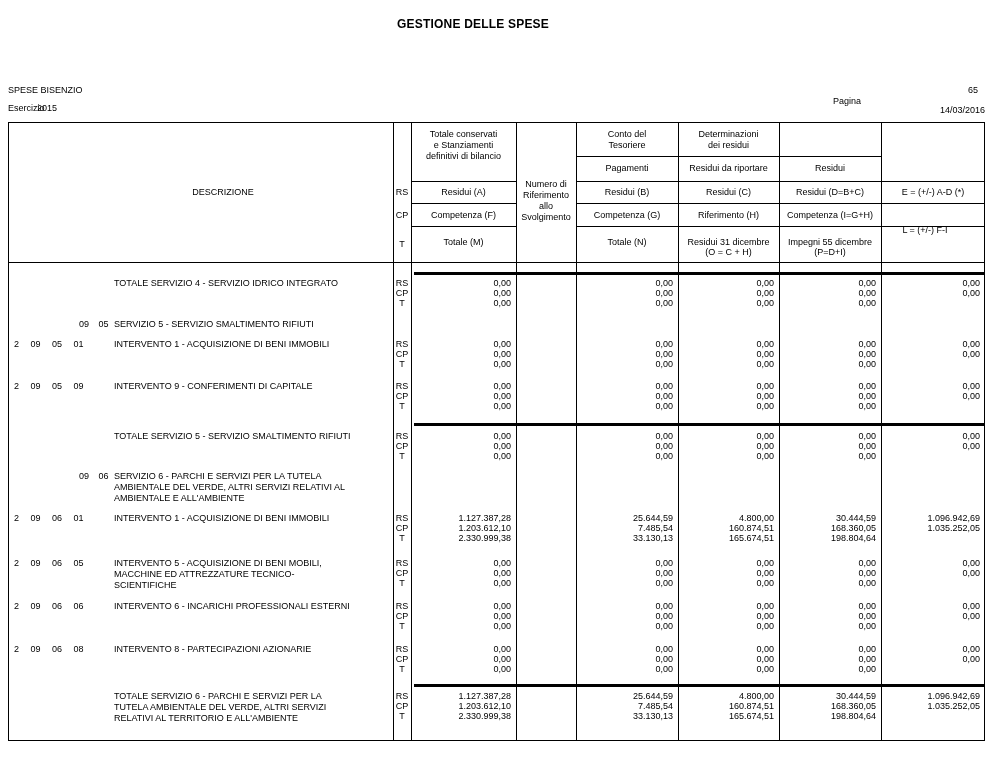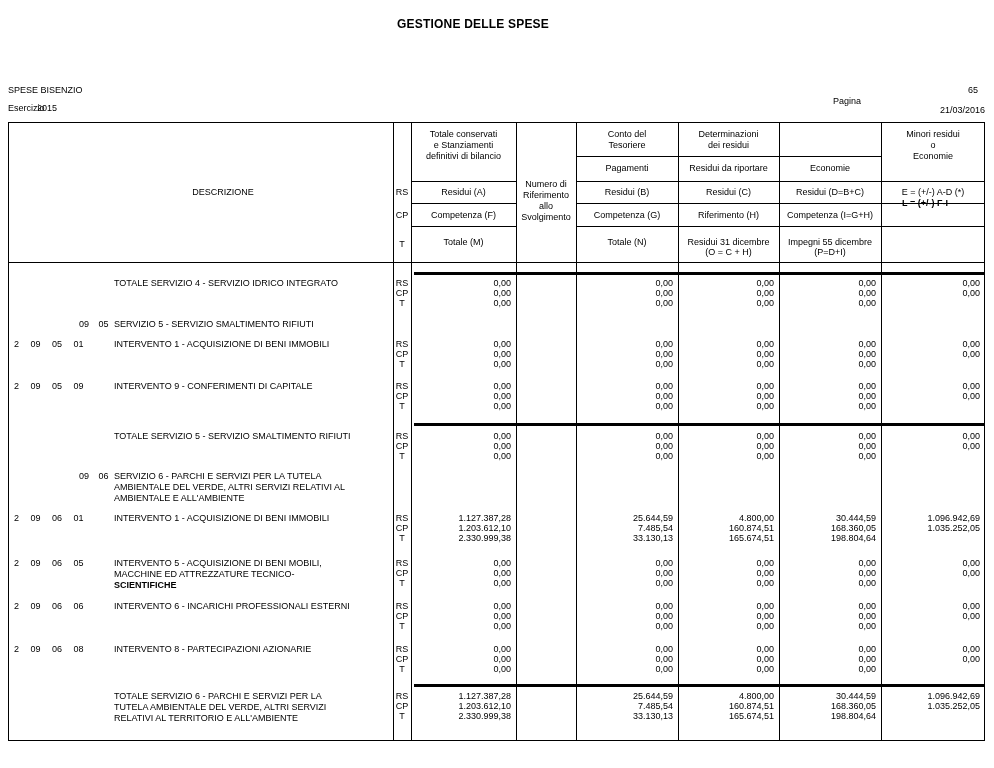--- a/index.html
+++ b/index.html
@@ -39,21 +39,21 @@
 </style>
 </head>
 <body>
 
 <div class="title">GESTIONE DELLE SPESE</div>
 <div class="meta" style="left:8px;top:85px;">SPESE BISENZIO</div>
 <div class="meta" style="left:833px;top:85px;margin-top:11px;">Pagina</div>
 <div class="meta" style="left:950px;top:85px;width:28px;text-align:right;">65</div>
 <div class="meta" style="left:8px;top:103px;">Esercizio</div>
 <div class="meta" style="left:37px;top:103px;">2015</div>
-<div class="meta" style="left:900px;top:105px;width:85px;text-align:right;">21/03/2016</div>
+<div class="meta" style="left:900px;top:105px;width:85px;text-align:right;">14/03/2016</div>
 
 <div class="tbl">
 
   <div class="vline" style="left:384px;"></div>
   <div class="vline" style="left:402px;"></div>
   <div class="vline" style="left:507px;"></div>
   <div class="vline" style="left:567px;"></div>
   <div class="vline" style="left:669px;"></div>
   <div class="vline" style="left:770px;"></div>
   <div class="vline" style="left:872px;"></div>
@@ -76,39 +76,36 @@
 e Stanziamenti
 definitivi di bilancio</div>
   <div class="hc" style="left:507px;top:56px;width:60px;">Numero di
 Riferimento
 allo
 Svolgimento</div>
   <div class="hc" style="left:567px;top:6px;width:102px;">Conto del
 Tesoriere</div>
   <div class="hc" style="left:669px;top:6px;width:101px;">Determinazioni
 dei residui</div>
-  <div class="hc" style="left:872px;top:6px;width:104px;">Minori residui
-o
-Economie</div>
 
   <div class="hc" style="left:567px;top:40px;width:102px;">Pagamenti</div>
   <div class="hc" style="left:669px;top:40px;width:101px;">Residui da riportare</div>
-  <div class="hc" style="left:770px;top:40px;width:102px;">Economie</div>
+  <div class="hc" style="left:770px;top:40px;width:102px;">Residui</div>
 
   <div class="hc" style="left:402px;top:64px;width:105px;">Residui (A)</div>
   <div class="hc" style="left:567px;top:64px;width:102px;">Residui (B)</div>
   <div class="hc" style="left:669px;top:64px;width:101px;">Residui (C)</div>
   <div class="hc" style="left:770px;top:64px;width:102px;">Residui (D=B+C)</div>
   <div class="hc" style="left:872px;top:64px;width:104px;">E = (+/-) A-D (*)</div>
 
   <div class="hc" style="left:402px;top:87px;width:105px;">Competenza (F)</div>
   <div class="hc" style="left:567px;top:87px;width:102px;">Competenza (G)</div>
   <div class="hc" style="left:669px;top:87px;width:101px;">Riferimento (H)</div>
   <div class="hc" style="left:770px;top:87px;width:102px;">Competenza (I=G+H)</div>
-  <div class="hc" style="left:872px;top:75px;width:88px;font-weight:bold;">L = (+/-) F-I</div>
+  <div class="hc" style="left:872px;top:102px;width:88px;">L = (+/-) F-I</div>
 
   <div class="hc tight" style="left:402px;top:114px;width:105px;">Totale (M)</div>
   <div class="hc tight" style="left:567px;top:114px;width:102px;">Totale (N)</div>
   <div class="hc tight" style="left:669px;top:114px;width:101px;">Residui 31 dicembre
 (O = C + H)</div>
   <div class="hc tight" style="left:770px;top:114px;width:102px;">Impegni 55 dicembre
 (P=D+I)</div>
 
   <div class="tbody">
       <div class="total-line" style="top: 10px;"></div>
@@ -223,21 +220,21 @@
         <div class="rowlbl" style="top: 20px;">T</div>
         <div class="val" style="top: 20px; left: 404px; width: 98px;">2.330.999,38</div>
         <div class="val" style="top: 20px; left: 569px; width: 95px;">33.130,13</div>
         <div class="val" style="top: 20px; left: 671px; width: 94px;">165.674,51</div>
         <div class="val" style="top: 20px; left: 772px; width: 95px;">198.804,64</div>
       </div>
       <div class="trow" style="top: 296px;">
         <div class="code">2 09 06 05</div>
         <div class="desc" style="top: 0px;">INTERVENTO 5 - ACQUISIZIONE DI BENI MOBILI,</div>
         <div class="desc" style="top: 11px;">MACCHINE ED ATTREZZATURE TECNICO-</div>
-        <div class="desc" style="top: 22px; font-weight: bold;">SCIENTIFICHE</div>
+        <div class="desc" style="top: 22px;">SCIENTIFICHE</div>
         <div class="rowlbl" style="top: 0px;">RS</div>
         <div class="val" style="top: 0px; left: 404px; width: 98px;">0,00</div>
         <div class="val" style="top: 0px; left: 569px; width: 95px;">0,00</div>
         <div class="val" style="top: 0px; left: 671px; width: 94px;">0,00</div>
         <div class="val" style="top: 0px; left: 772px; width: 95px;">0,00</div>
         <div class="val" style="top: 0px; left: 874px; width: 97px;">0,00</div>
         <div class="rowlbl" style="top: 10px;">CP</div>
         <div class="val" style="top: 10px; left: 404px; width: 98px;">0,00</div>
         <div class="val" style="top: 10px; left: 569px; width: 95px;">0,00</div>
         <div class="val" style="top: 10px; left: 671px; width: 94px;">0,00</div>

